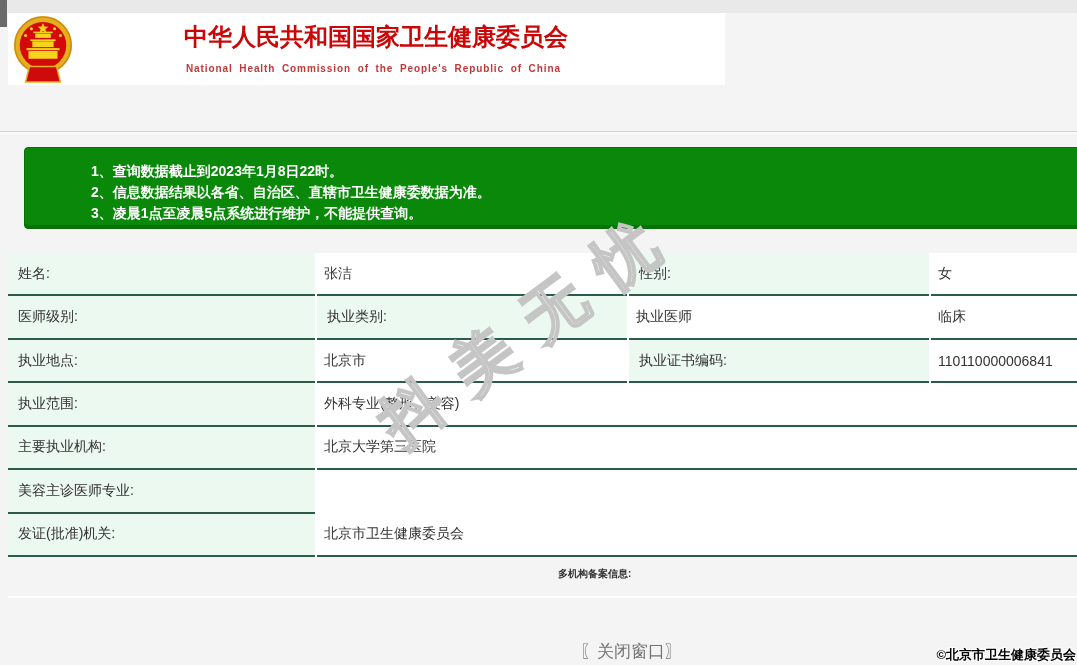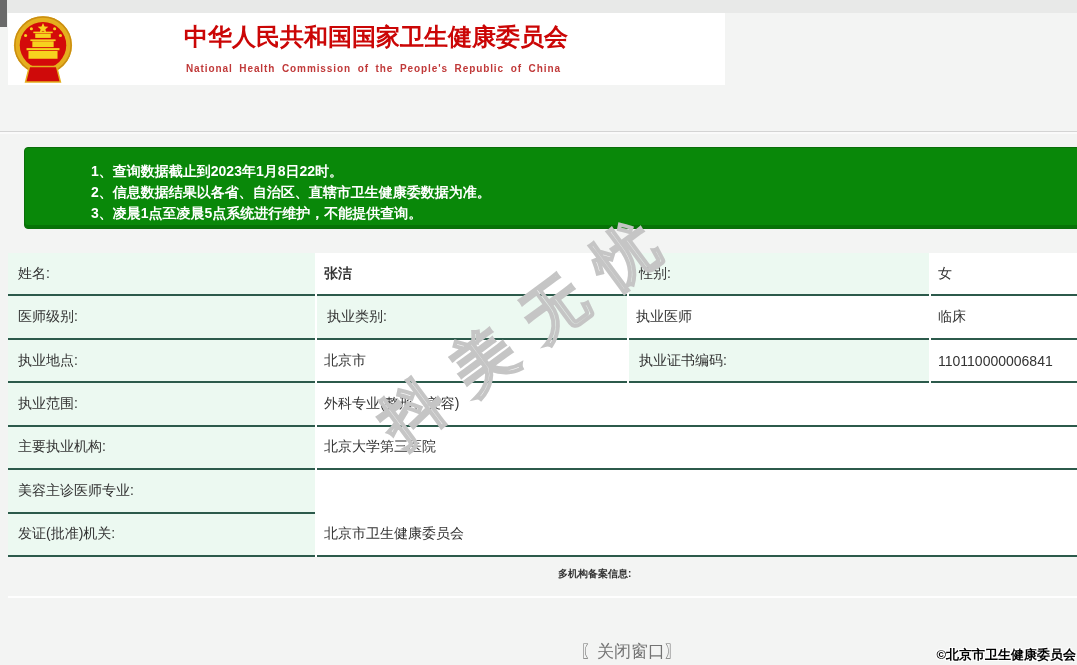--- a/index.html
+++ b/index.html
@@ -54,21 +54,21 @@
   .trow { display:grid; grid-template-columns:307px 310px 300px 1fr; column-gap:2px; height:43.43px; }
   .trow.wide { grid-template-columns:307px 1fr; }
   .cell {
     display:flex; align-items:center;
     font-size:14px; color:#333;
     border-bottom:2px solid #2c5a4b;
     overflow:hidden; white-space:nowrap;
   }
   .lab { background:#ecf9f1; padding-left:10px; }
   .val { background:#ffffff; padding-left:7px; }
-  .bold { font-weight:bold; }
+  .bold { font-weight:normal; }
 
   .multi-org {
     position:absolute; left:558px; top:567px;
     font-size:10px; font-weight:bold; color:#333; z-index:2;
   }
   .sub-line { position:absolute; left:8px; top:596px; width:1069px; height:2px; background:rgba(255,255,255,0.85); }
 
   .close-link {
     position:absolute; left:580px; top:640px;
     font-size:17px; color:#737373; cursor:pointer; text-decoration:none; z-index:3;

